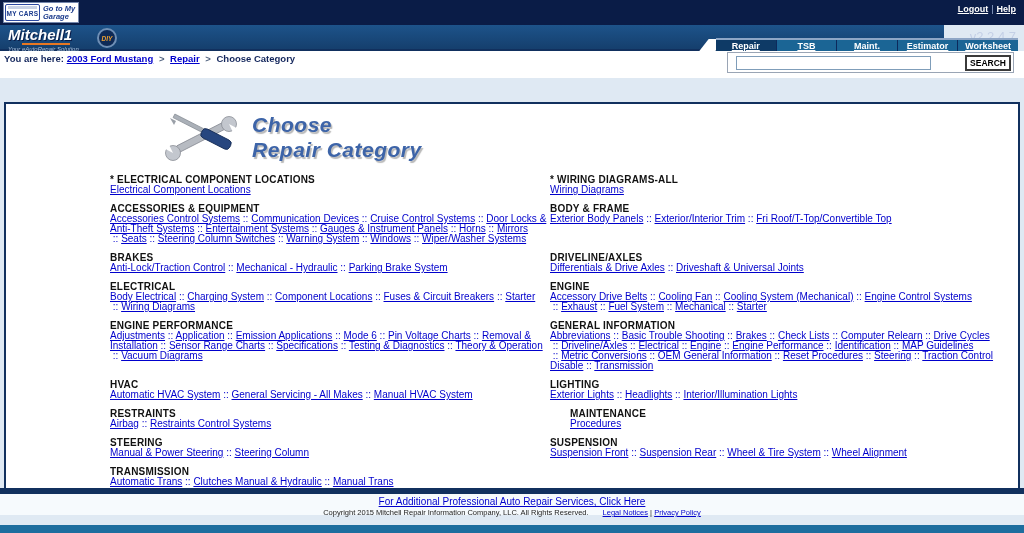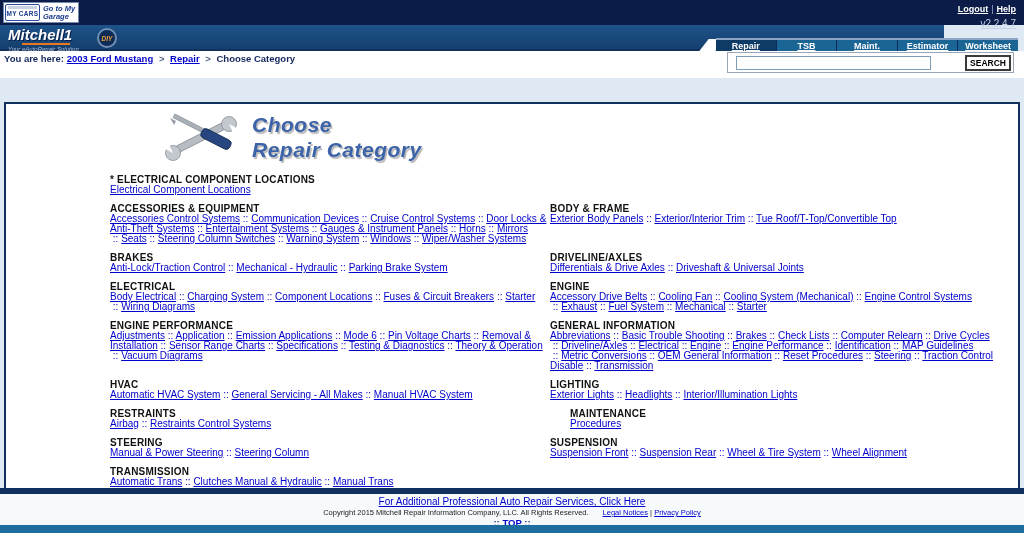--- a/index.html
+++ b/index.html
@@ -12,21 +12,21 @@
   .plate-group { position:absolute; left:3px; top:2px; height:21px; background:#fff;
     border:1px solid #7487ad; display:flex; align-items:center; padding:1px 3px 1px 1px; cursor:pointer; }
   .plate { width:35px; height:17px; border:1px solid #2c48a0; border-radius:2px; margin-right:3px;
     display:flex; flex-direction:column; align-items:center; }
   .plate-band { width:29px; height:3px; background:#c9d2e4; margin-top:1px; }
   .plate-text { font-size:6.5px; font-weight:bold; color:#1a3a8c; letter-spacing:0.3px; margin-top:1px; }
   .garage-text { font-size:7.5px; line-height:8px; font-weight:bold; font-style:italic; color:#1a3a8c; }
   .top-links { position:absolute; right:8px; top:4px; font-size:9px; font-weight:bold; color:#fff; }
   .top-links a { color:#fff; text-decoration:underline; cursor:pointer; }
   .top-sep { color:#9db0d4; margin:0 3px; font-weight:normal; }
-  .version { position:absolute; right:8px; top:18px; font-size:10px; color:#c4d0e6;text-decoration:underline; }
+  .version { position:absolute; right:8px; top:29px; font-size:13px; color:#c4d0e6;text-decoration:underline; }
 
   
   .headerbar { position:absolute; top:25px; left:0; width:944px; height:26px;
     background:linear-gradient(#1d538a, #153f6d); border-bottom:2px solid #11305e; }
   .logo { position:absolute; left:8px; top:1px; }
   .logo-name { color:#fff; font-size:15px; font-weight:bold; font-style:italic; text-shadow:1px 1px 0 #0a1c47; }
   .logo-underline { height:2px; background:#e87722; width:48px; margin-left:14px; }
   .logo-tagline { color:#a8c0dc; font-size:6px; font-style:italic; margin-top:1px; }
   .diy-badge { position:absolute; left:97px; top:3px; width:20px; height:20px; border-radius:50%;
     background:#0e2a56; border:2px solid #6f8fb5; color:#f0a030; font-size:6.5px; font-weight:bold;
@@ -66,21 +66,21 @@
   .cat-cell { width:440px; }
   .cat-cell.right { width:460px; margin-left:0; }
   .cat-cell.left { margin-right:0; }
   .cat-heading { font-size:10px; line-height:11px; font-weight:bold; color:#111; letter-spacing:0.2px; }
   .cat-links { font-size:10px; line-height:10px; }
   .cat-link { color:#0000cc; text-decoration:underline; cursor:pointer; }
   .sep { color:#0000cc; white-space:pre; }
 
   
   .footer-navybar { position:absolute; top:488px; left:0; width:1024px; height:6px; background:#11305e; }
-  .footer-area { position:absolute; top:494px; left:0; width:1024px; height:39px; background:#f6fafd; text-align:center; }
+  .footer-area { position:absolute; top:494px; left:0; width:1024px; height:21px; background:#f6fafd; text-align:center; }
   .footer-link { display:block; margin-top:2px; font-size:10px; line-height:11px; color:#0000cc;
     text-decoration:underline; cursor:pointer; }
   .footer-copy { font-size:7.5px; line-height:9px; color:#222; margin-top:1px; }
   .footer-copy a { color:#0000cc; text-decoration:underline; cursor:pointer; }
   .copy-gap { display:inline-block; width:14px; }
   .top-line { font-size:9.5px; line-height:11px; font-weight:bold; color:#13265c; }
   .top-line a { color:#0000cc; text-decoration:underline; cursor:pointer; }
   .bottom-bar { position:absolute; top:525px; left:0; width:1024px; height:8px; background:#1d6d9e; }
 </style>
 </head>
@@ -159,29 +159,33 @@
         <div>Choose</div>
         <div>Repair Category</div>
       </div>
     </div>
     <div class="categories">
         <div class="cat-row">
           <div class="cat-cell left">
             <div class="cat-heading">* ELECTRICAL COMPONENT LOCATIONS</div>
             <div class="cat-links"><a class="cat-link">Electrical Component Locations</a></div>
           </div>
+          <div class="cat-cell right">
+            <div class="cat-heading">* WIRING DIAGRAMS-ALL</div>
+            <div class="cat-links"><a class="cat-link">Wiring Diagrams</a></div>
+          </div>
         </div>
         <div class="cat-row">
           <div class="cat-cell left">
             <div class="cat-heading">ACCESSORIES &amp; EQUIPMENT</div>
             <div class="cat-links"><a class="cat-link">Accessories Control Systems</a><span class="sep"> :: </span><a class="cat-link">Communication Devices</a><span class="sep"> :: </span><a class="cat-link">Cruise Control Systems</a><span class="sep"> :: </span><a class="cat-link">Door Locks &amp; Anti-Theft Systems</a><span class="sep"> :: </span><a class="cat-link">Entertainment Systems</a><span class="sep"> :: </span><a class="cat-link">Gauges &amp; Instrument Panels</a><span class="sep"> :: </span><a class="cat-link">Horns</a><span class="sep"> :: </span><a class="cat-link">Mirrors</a><span class="sep"> :: </span><a class="cat-link">Seats</a><span class="sep"> :: </span><a class="cat-link">Steering Column Switches</a><span class="sep"> :: </span><a class="cat-link">Warning System</a><span class="sep"> :: </span><a class="cat-link">Windows</a><span class="sep"> :: </span><a class="cat-link">Wiper/Washer Systems</a></div>
           </div>
           <div class="cat-cell right">
             <div class="cat-heading">BODY &amp; FRAME</div>
-            <div class="cat-links"><a class="cat-link">Exterior Body Panels</a><span class="sep"> :: </span><a class="cat-link">Exterior/Interior Trim</a><span class="sep"> :: </span><a class="cat-link">Tue Roof/T-Top/Convertible Top</a></div>
+            <div class="cat-links"><a class="cat-link">Exterior Body Panels</a><span class="sep"> :: </span><a class="cat-link">Exterior/Interior Trim</a><span class="sep"> :: </span><a class="cat-link">Fri Roof/T-Top/Convertible Top</a></div>
           </div>
         </div>
         <div class="cat-row">
           <div class="cat-cell left">
             <div class="cat-heading">BRAKES</div>
             <div class="cat-links"><a class="cat-link">Anti-Lock/Traction Control</a><span class="sep"> :: </span><a class="cat-link">Mechanical - Hydraulic</a><span class="sep"> :: </span><a class="cat-link">Parking Brake System</a></div>
           </div>
           <div class="cat-cell right">
             <div class="cat-heading">DRIVELINE/AXLES</div>
             <div class="cat-links"><a class="cat-link">Differentials &amp; Drive Axles</a><span class="sep"> :: </span><a class="cat-link">Driveshaft &amp; Universal Joints</a></div>
@@ -248,21 +252,16 @@
   </div>
 
   <div class="footer-navybar"></div>
   <div class="footer-area">
     <a class="footer-link">For Additional Professional Auto Repair Services, Click Here</a>
     <div class="footer-copy">
       <span>Copyright 2015 Mitchell Repair Information Company, LLC.  All Rights Reserved.</span><span class="copy-gap"></span><a>Legal Notices</a>
       <span>|</span>
       <a>Privacy Policy</a>
     </div>
-    <div class="top-line">
-      <span>::</span>
-      <a>TOP</a>
-      <span>::</span>
-    </div>
   </div>
   <div class="bottom-bar"></div>
 
 </div>
 
 </body></html>

